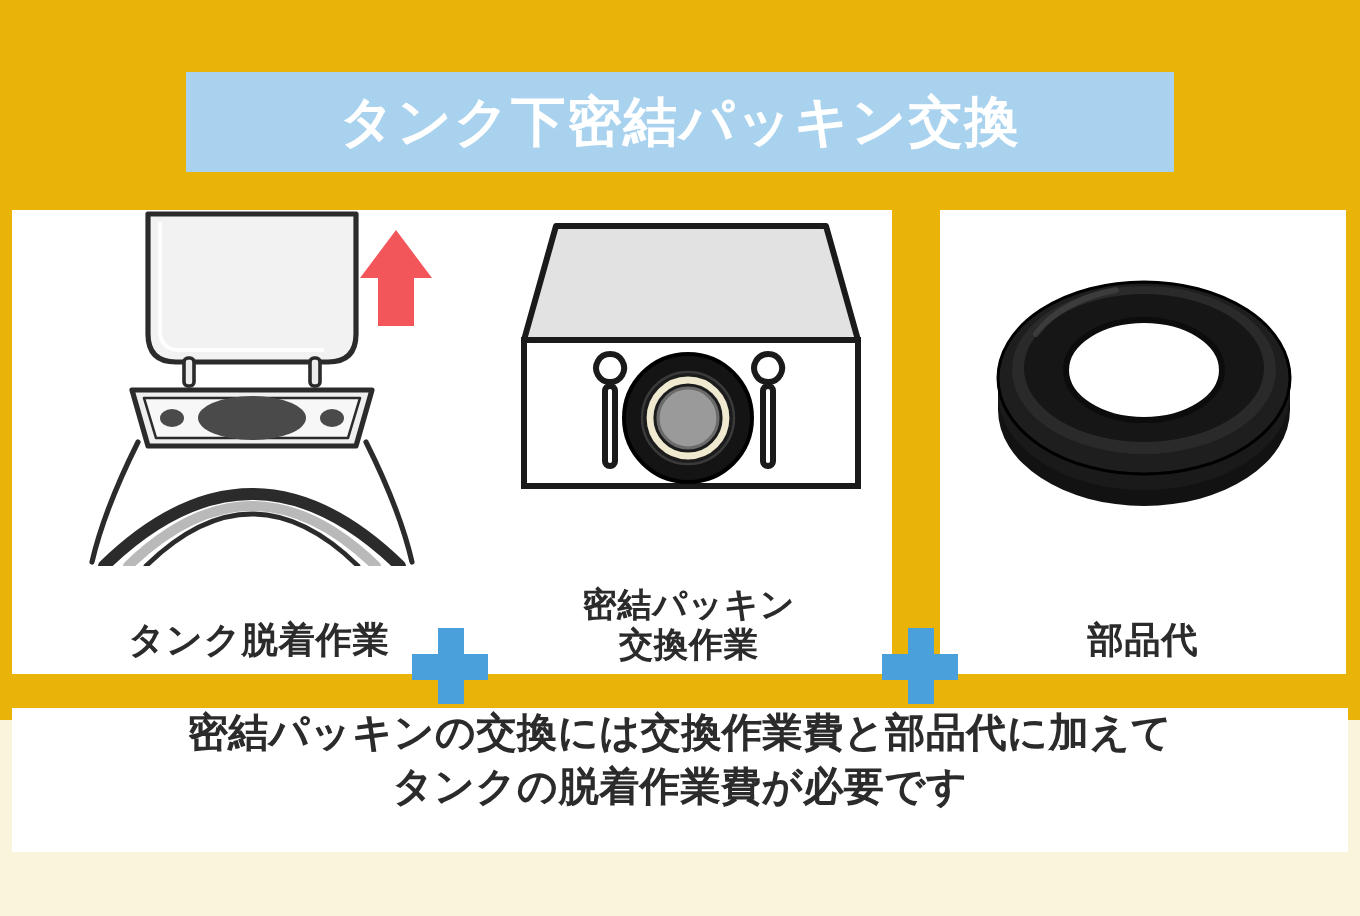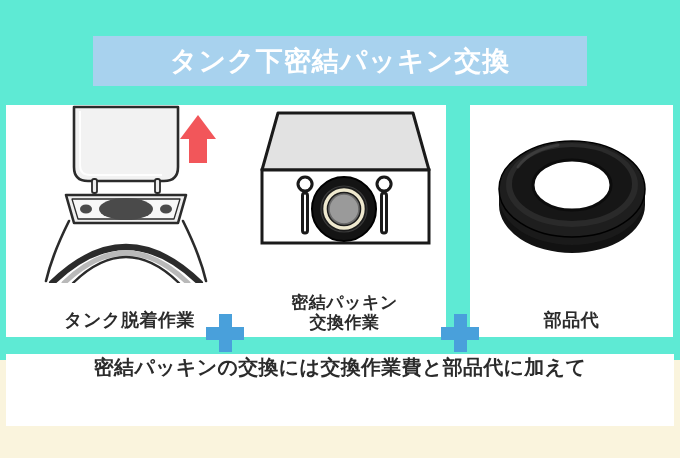--- a/index.html
+++ b/index.html
@@ -11,21 +11,21 @@
     height: 458px;
     background: #faf4dd;
     font-family: "Liberation Sans", "DejaVu Sans", sans-serif;
     overflow: hidden;
     position: relative;
   }
   #stage {
     position: relative;
     width: 680px;
     height: 360px;
-    background: #5eead4;
+    background: #eab308;
   }
 
   
   .title-banner {
     position: absolute;
     left: 93px;
     top: 36px;
     width: 494px;
     height: 50px;
     background: #a8d2ee;
@@ -229,15 +229,16 @@
     </div>
     <div class="plus plus-2">
       <div class="bar-h"></div>
       <div class="bar-v"></div>
     </div>
 
   </div>
 
   <div class="note-box">
     <div class="note-line">密結パッキンの交換には交換作業費と部品代に加えて</div>
+    <div class="note-line">タンクの脱着作業費が必要です</div>
   </div>
 
 </div>
 
 </body></html>

